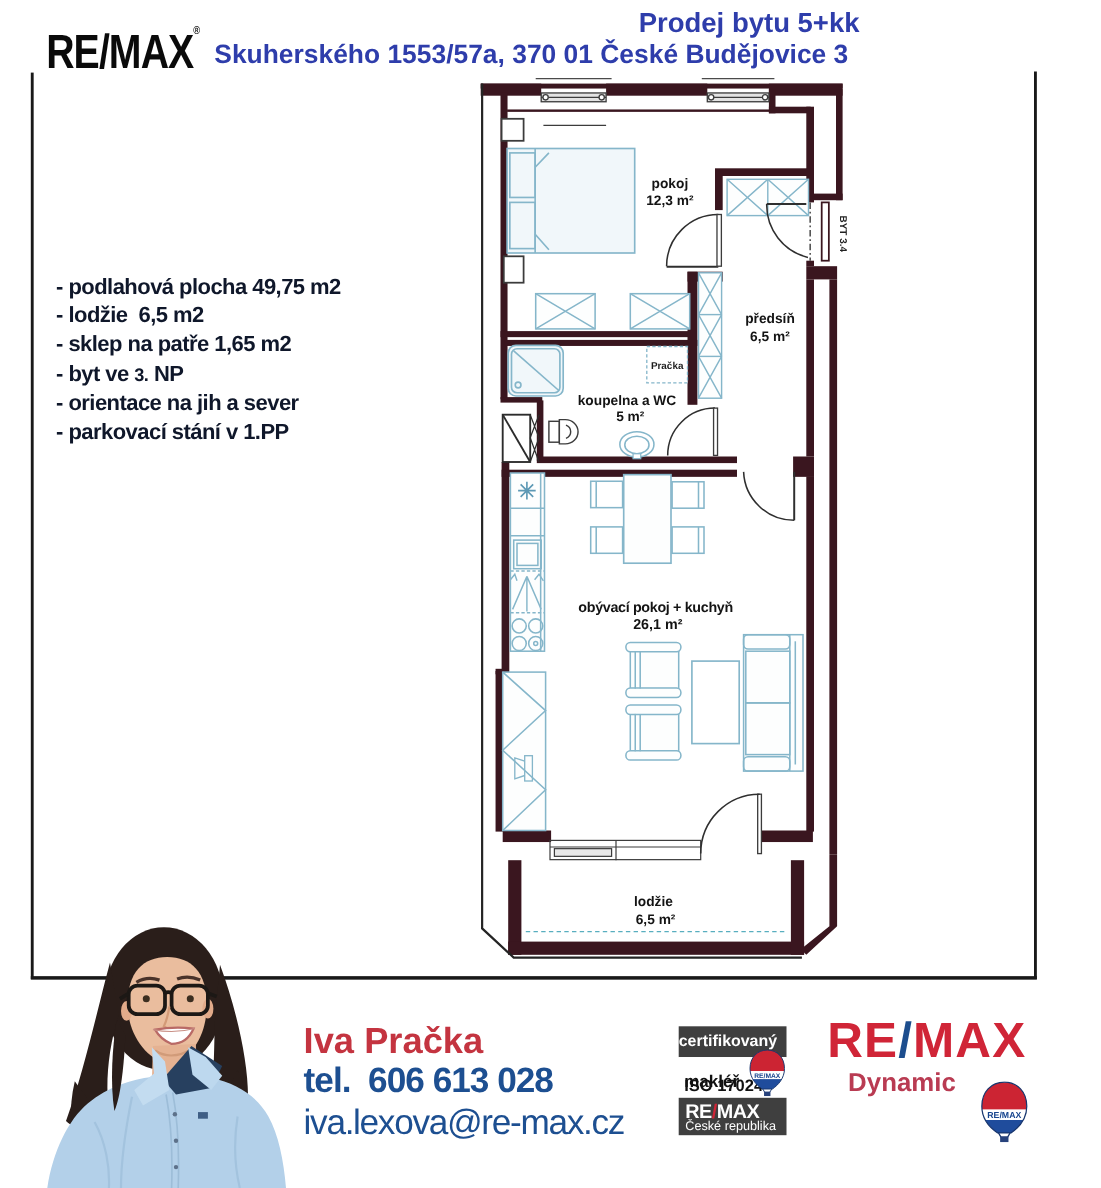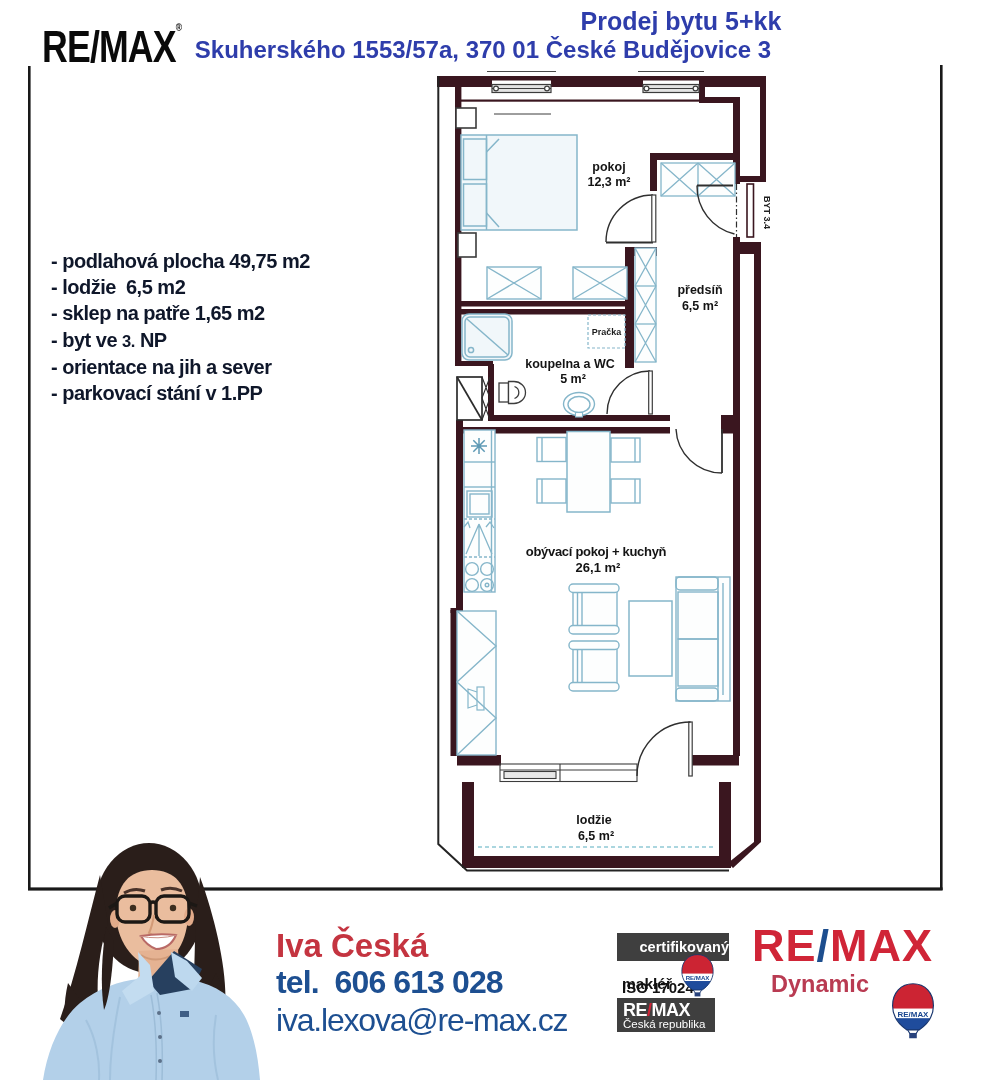--- a/index.html
+++ b/index.html
@@ -382,36 +382,36 @@
   <circle cx="140" cy="202" r="2" fill="#5d718a"></circle>
   <circle cx="140" cy="226" r="2" fill="#5d718a"></circle>
 
   <path d="M66,185 C76,203 80,226 79,245 M196,180 C192,205 194,228 198,245 M100,162 C94,192 90,220 90,245" stroke="#a3c3de" stroke-width="2" fill="none"></path>
 
   <rect x="160" y="176" width="9" height="6" fill="#3f5e85"></rect>
 
   <path d="M86,92 C82,118 80,150 84,175 C90,162 93,130 94,106 Z" fill="#2a1e1a"></path>
 </svg>
 
-<div class="abs" style="left:276px;top:927px;font-size:33px;font-weight:bold;color:#c43440;">Iva Česká</div>
+<div class="abs" style="left:276px;top:927px;font-size:33px;font-weight:bold;color:#c43440;">Iva Pračka</div>
 
 <div class="abs" style="left:276px;top:964px;font-size:32px;font-weight:bold;letter-spacing:-0.9px;color:#1d4f91;">tel.&nbsp; 606 613 028</div>
 
 <div class="abs" style="left:276px;top:1002px;font-size:32px;font-weight:normal;letter-spacing:-1.2px;color:#1d4f91;">iva.lexova@re-max.cz</div>
 
-<div class="abs" style="left:617px;top:933px;width:112px;height:28px;background:#3f3f3f;color:#fff;font-size:14.5px;font-weight:bold;text-align:right;line-height:28px;">certifikovaný</div>
+<div class="abs" style="left:617px;top:933px;width:98px;height:28px;background:#3f3f3f;color:#fff;font-size:14.5px;font-weight:bold;text-align:left;line-height:28px;">certifikovaný</div>
 
 <div class="abs" style="left:617px;top:961px;width:98px;height:37px;background:#fff;color:#111;">
   <div style="position:absolute;left:5px;top:2px;font-size:15.5px;font-weight:bold;margin-top:12px;">makléř</div>
   <div style="position:absolute;left:5px;top:18px;font-size:15px;font-weight:bold;">ISO 17024</div>
 </div>
 
 <div class="abs" style="left:617px;top:998px;width:98px;height:34px;background:#3f3f3f;color:#fff;">
   <div style="position:absolute;left:6px;top:2px;font-size:18px;font-weight:bold;letter-spacing:-0.5px;">RE<span style="color:#d02537;">/</span>MAX</div>
-  <div style="position:absolute;left:6px;top:20px;font-size:11.5px;">Česká republika</div>
+  <div style="position:absolute;left:6px;top:20px;font-size:11.5px;">České republika</div>
 </div>
 
 <div class="abs" style="left:752px;top:920px;font-size:45px;font-weight:bold;letter-spacing:1px;color:#d02537;">RE<span style="color:#1d4e8e;">/</span>MAX</div>
 
 <div class="abs" style="left:755px;top:971px;font-size:23.5px;font-weight:bold;letter-spacing:0;color:#b93b52;margin-left:16px;">Dynamic</div>
 
 <svg class="abs" style="left:680px;top:954px;" width="35" height="43" viewBox="0 0 60 74">
   <defs>
       <clipPath id="env1">
         <path d="M30,1 C46,1 57,13 57,30 C57,45 47,56 38,62 L22,62 C13,56 3,45 3,30 C3,13 14,1 30,1 Z"></path>

